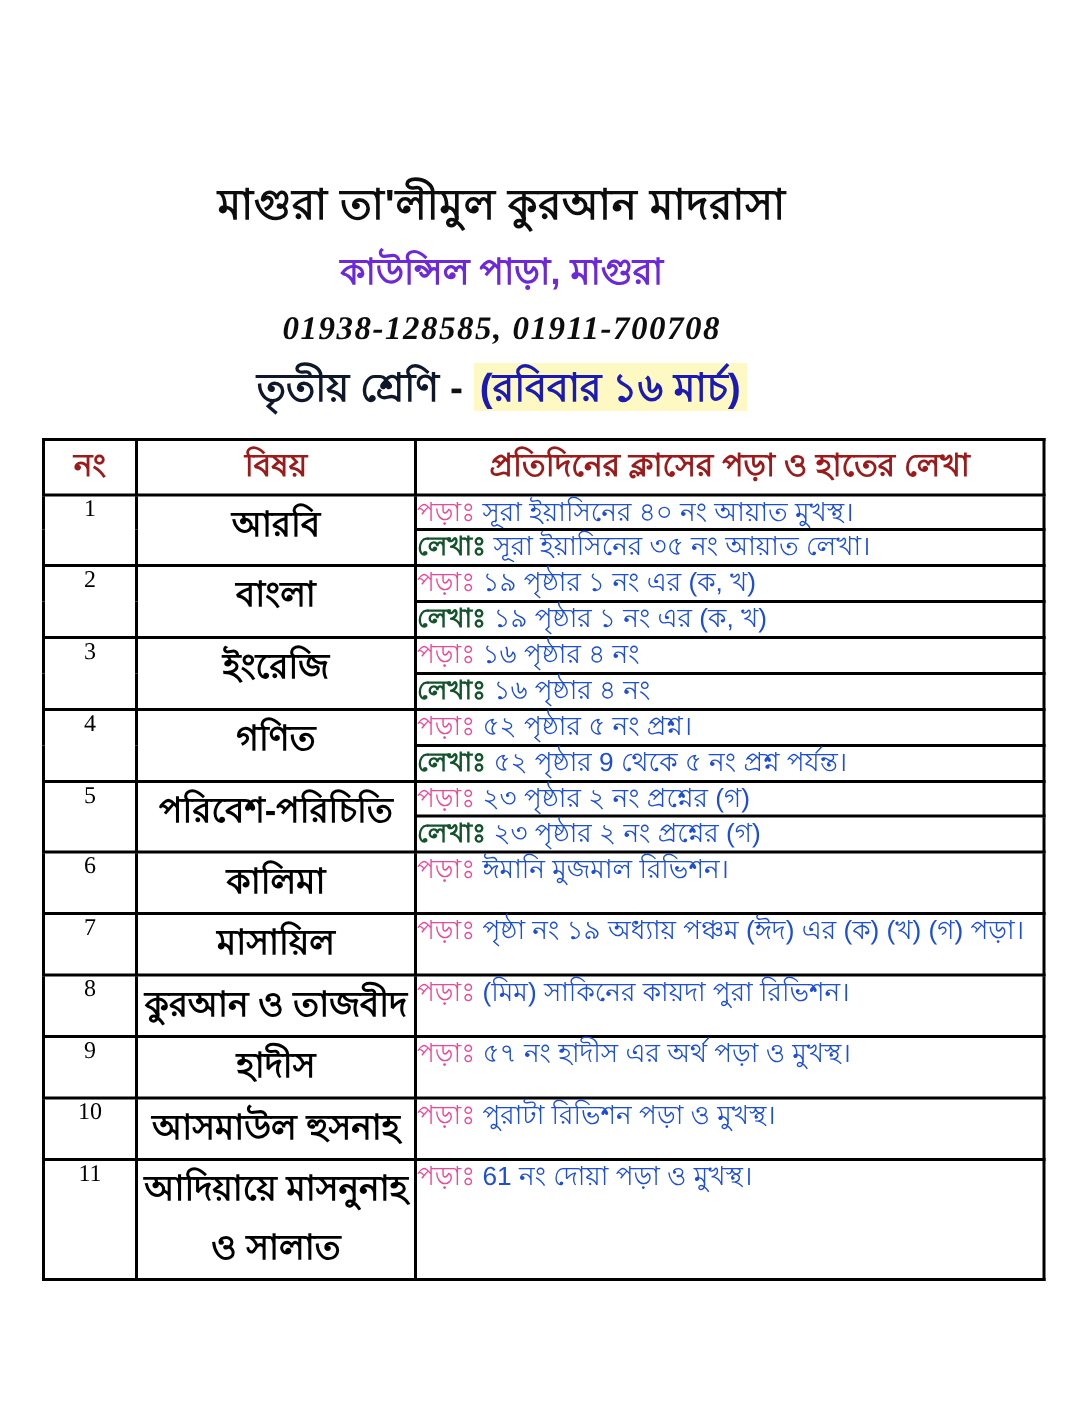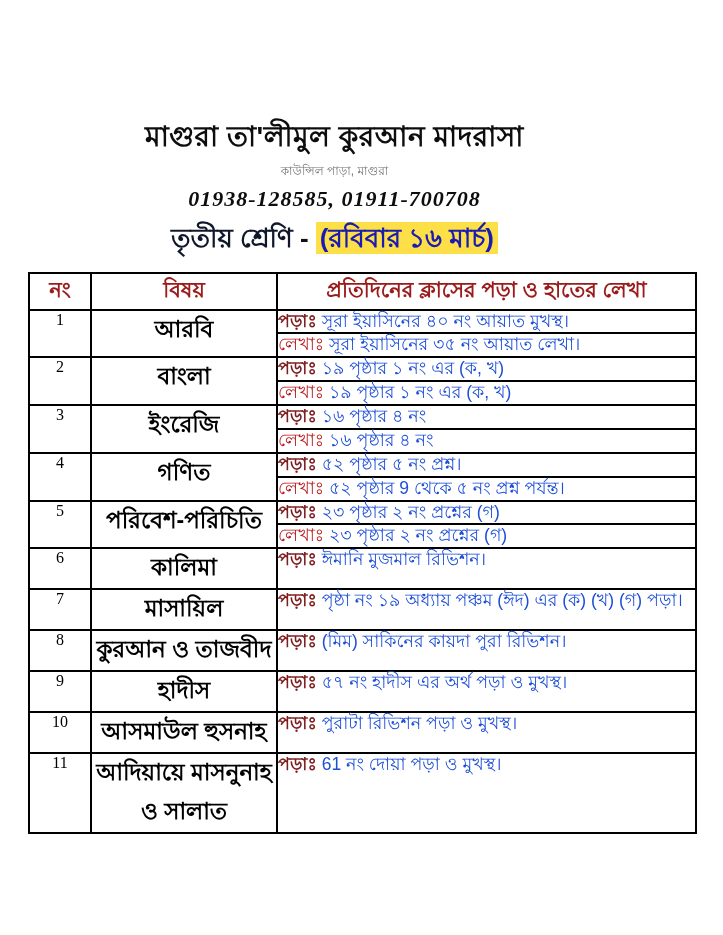--- a/index.html
+++ b/index.html
@@ -10,35 +10,35 @@
     color:#000;
     overflow:hidden;
   }
   .page{width:669px;height:935px;position:relative;margin-top:44px;}
   .header{width:100%;text-align:center;padding-top:76px;}
   .title{
     font-size:28px;font-weight:bold;color:#0d0d0d;
     line-height:1.2;letter-spacing:0.5px;
   }
   .subtitle{
-    font-size:12px;font-weight:normal;color:#737373;
+    font-size:24px;font-weight:bold;color:#6d28d9;
     margin-top:8px;
   }
   .phones{
     font-family:"Liberation Serif",serif;
     font-size:22px;font-weight:bold;color:#0d0d0d;
     margin-top:4px;letter-spacing:1px;font-style:italic;
   }
   .classline{
     font-size:26px;font-weight:bold;
     margin-top:6px;
   }
   .class-name{color:#0f172a;}
   .class-sep{color:#111;}
-  .date-highlight{color:#1b1bb4;background:#fde047;padding:1px 4px;}
+  .date-highlight{color:#1b1bb4;background:#fef9c3;padding:1px 4px;}
   table.sched{
     border-collapse:collapse;
     margin:10px auto 0 28px;
     width:667px;
     table-layout:fixed;
   }
   table.sched td,table.sched th{
     border:2px solid #000;
     vertical-align:top;
     padding:0;
@@ -62,22 +62,22 @@
     text-align:center;
     font-weight:bold;
     font-size:23px;
     padding-top:6px;
   }
   td.task{
     font-size:17.5px;
     padding:7px 6px 9px 10px;
     line-height:1.25;
   }
-  .read-label{color:#7f1d1d;font-weight:bold;}
-  .write-label{color:#b91c1c;font-weight:normal;}
+  .read-label{color:#ec4899;font-weight:normal;}
+  .write-label{color:#14532d;font-weight:bold;}
   .task-text{color:#1d4ed8;}
 </style>
 </head>
 <body>
 
 <div class="page">
 
   <div class="header">
     <div class="title">মাগুরা তা'লীমুল কুরআন মাদরাসা</div>
     <div class="subtitle">কাউন্সিল পাড়া, মাগুরা</div>

